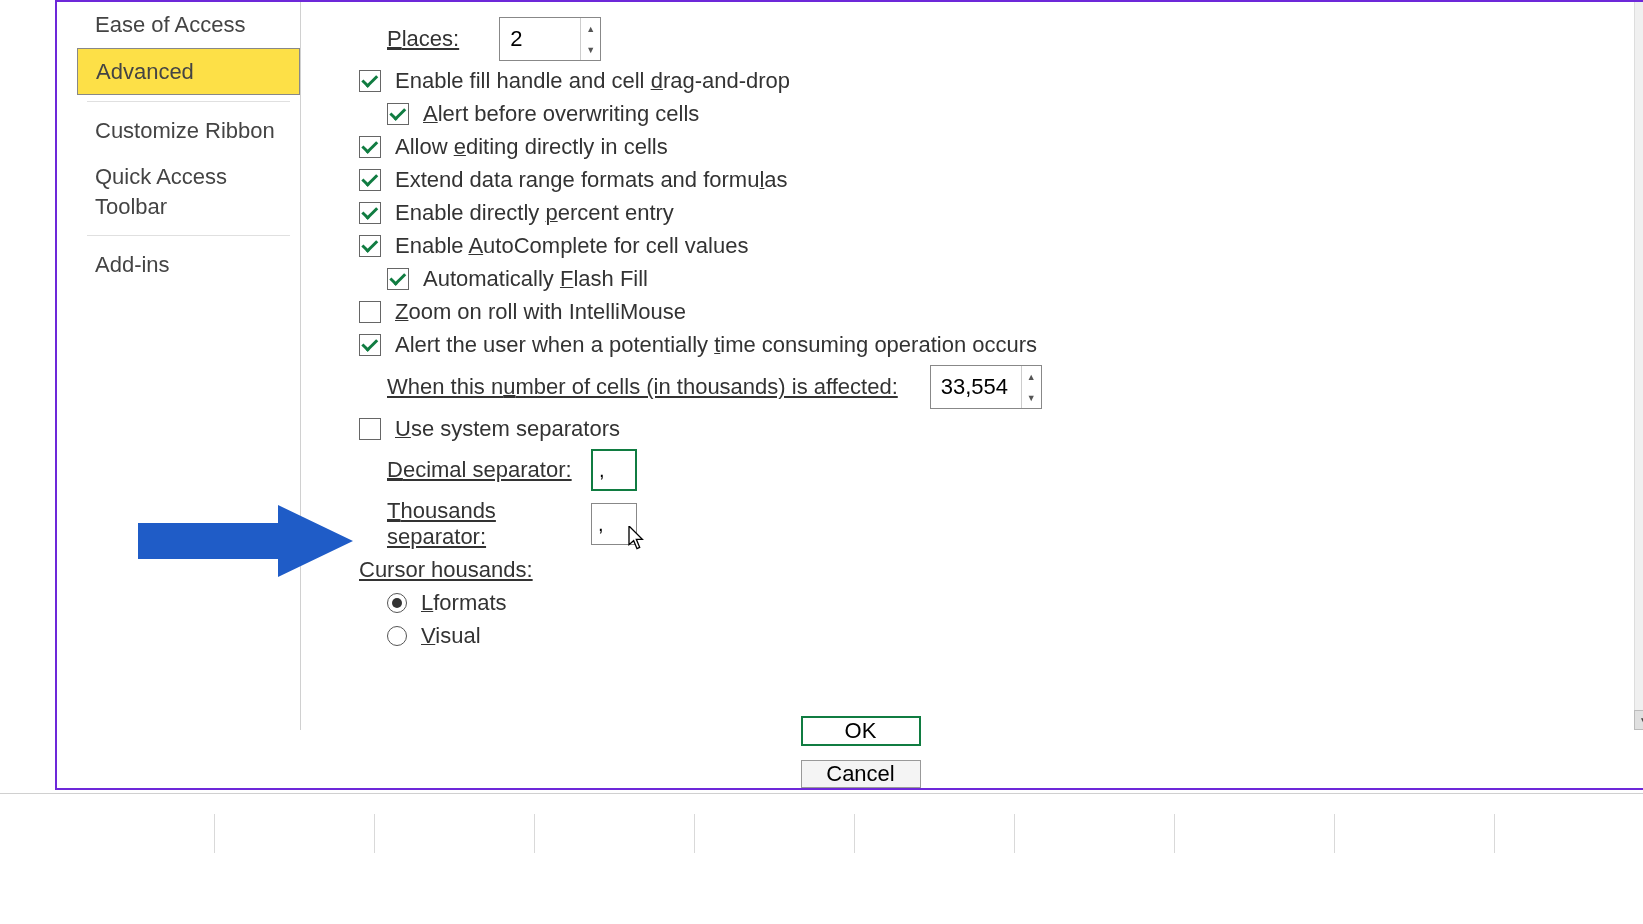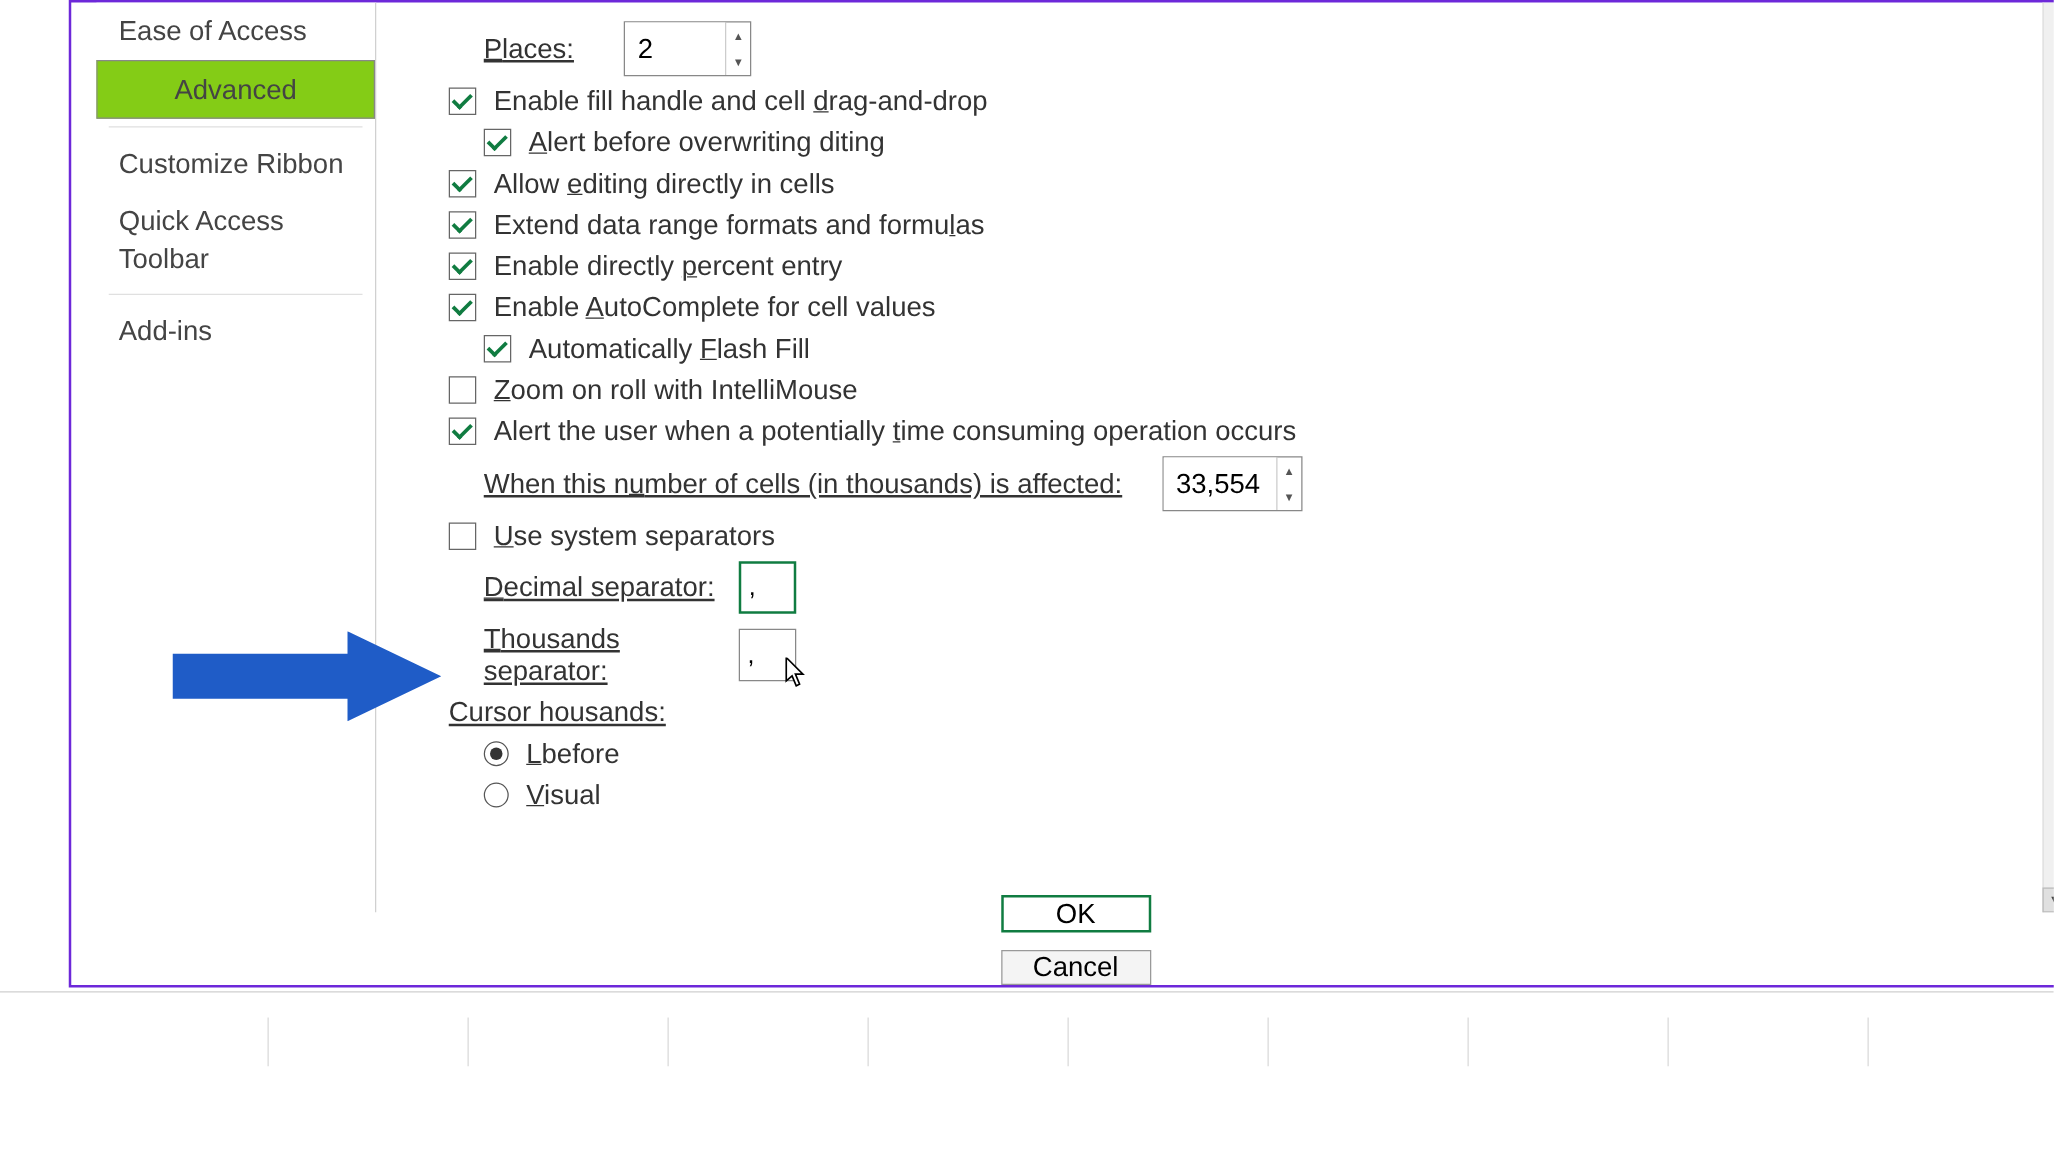--- a/index.html
+++ b/index.html
@@ -39,24 +39,23 @@
       padding-top: 0;
     }
     .sidebar-item {
       padding: 8px 18px;
       font-size: 22px;
       color: #444;
       cursor: pointer;
       line-height: 1.35;
     }
     .sidebar-item.selected {
-      background: #84cc16;
+      background: #fde047;
       border: 1px solid #888;
       margin: 0;
-      text-align: center;
     }
     .sidebar-sep {
       height: 1px;
       background: #e0e0e0;
       margin: 6px 10px;
     }
     .content {
       flex: 1;
       position: relative;
       overflow: hidden;
@@ -266,21 +265,21 @@
           </div>
         </div>
 
         <div class="row indent-1">
           <span class="checkbox checked"></span>
           <span><span>Enable fill handle and cell </span><span class="underline">d</span><span>rag-and-drop</span></span>
         </div>
 
         <div class="row indent-2">
           <span class="checkbox checked"></span>
-          <span><span class="underline">A</span><span>lert before overwriting diting</span></span>
+          <span><span class="underline">A</span><span>lert before overwriting cells</span></span>
         </div>
 
         <div class="row indent-1">
           <span class="checkbox checked"></span>
           <span><span>Allow </span><span class="underline">e</span><span>diting directly in cells</span></span>
         </div>
 
         <div class="row indent-1">
           <span class="checkbox checked"></span>
           <span><span>Extend data range formats and formu</span><span class="underline">l</span><span>as</span></span>
@@ -336,21 +335,21 @@
           <span class="label" style="width:186px"><span class="underline">T</span><span>housands separator:</span></span>
           <input class="small-input" value="," style="">
         </div>
 
         <div class="row indent-1">
           <span class="label">Cursor housands:</span>
         </div>
 
         <div class="row indent-2">
           <span class="radio checked"></span>
-          <span><span class="underline">L</span><span>before</span></span>
+          <span><span class="underline">L</span><span>formats</span></span>
         </div>
 
         <div class="row indent-2">
           <span class="radio"></span>
           <span><span class="underline">V</span><span>isual</span></span>
         </div>
 
       </div>
 
       <div class="scrollbar">

